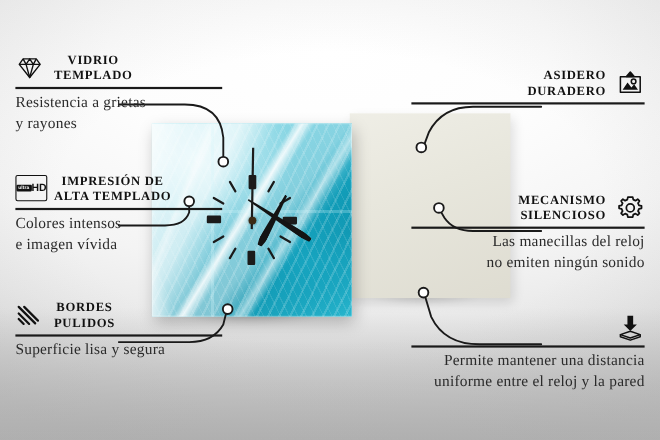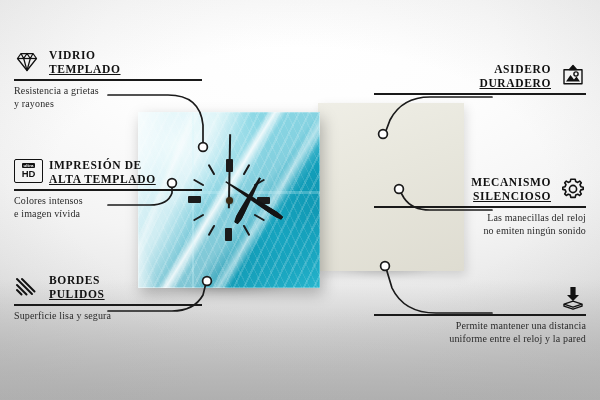--- a/index.html
+++ b/index.html
@@ -87,45 +87,45 @@
     background:radial-gradient(50% 60% at 48% 25%, rgba(0,0,0,.26), rgba(0,0,0,0) 74%);
     filter:blur(3px);}
 
   
   .callout{position:absolute;width:220px;}
   .callout.left{text-align:left;}
   .callout.right{text-align:right;}
   .co-head{display:flex;align-items:center;gap:9px;}
   .callout.right .co-head{flex-direction:row-reverse;margin-top:12px;}
   .co-title{font-size:11.5px;letter-spacing:.055em;color:#111;line-height:1.22;font-weight:700;}
-  .co-title .l2{display:block;text-decoration:underline;}
-  .callout.left .co-title{text-align:left;}
+  .co-title .l2{display:block;}
+  .callout.left .co-title{text-align:center;}
   .callout.right .co-title{text-align:right;}
   .co-rule{height:1.6px;background:#1a1a1a;margin:3px 0 3px;}
-  .co-sub{font-size:10px;color:#2a2a2a;line-height:1.38;letter-spacing:.015em;}
+  .co-sub{font-size:14px;color:#2a2a2a;line-height:1.38;letter-spacing:.015em;}
   .ico{width:26px;height:26px;flex:0 0 26px;display:block;}
   .ico svg{display:block;width:26px;height:26px;}
 
   
   #co-vidrio{left:14px;top:48px;}
   #co-impresion{left:14px;top:158px;}
   #co-bordes{left:14px;top:273px;}
   #co-asidero{left:366px;top:50px;}
   #co-mecanismo{left:366px;top:163px;}
   #co-espaciador{left:366px;top:273px;}
 
   #co-vidrio .co-rule{width:188px;}
   #co-impresion .co-rule{width:188px;}
   #co-bordes .co-rule{width:188px;}
   #co-asidero .co-rule{width:212px;margin-left:8px;}
   #co-mecanismo .co-rule{width:212px;margin-left:8px;}
   #co-espaciador .co-rule{width:212px;margin-left:8px;}
 
   .hd-ico{width:27px;height:22px;border:1.8px solid #111;border-radius:2px;
-    display:flex;flex-direction:column;align-items:center;justify-content:center;line-height:1;}
+    display:flex;flex-direction:row;align-items:center;justify-content:center;line-height:1;}
   .hd-ico .u{font-family:"Liberation Sans",sans-serif;font-size:4.4px;font-weight:700;
     background:#111;color:#fff;padding:.5px 2px;border-radius:1px;letter-spacing:.02em;}
   .hd-ico .h{font-family:"Liberation Sans",sans-serif;font-size:9.5px;font-weight:700;color:#111;margin-top:1px;}
 
   
   #links{position:absolute;inset:0;pointer-events:none;}
 </style>
 </head>
 <body>
 

